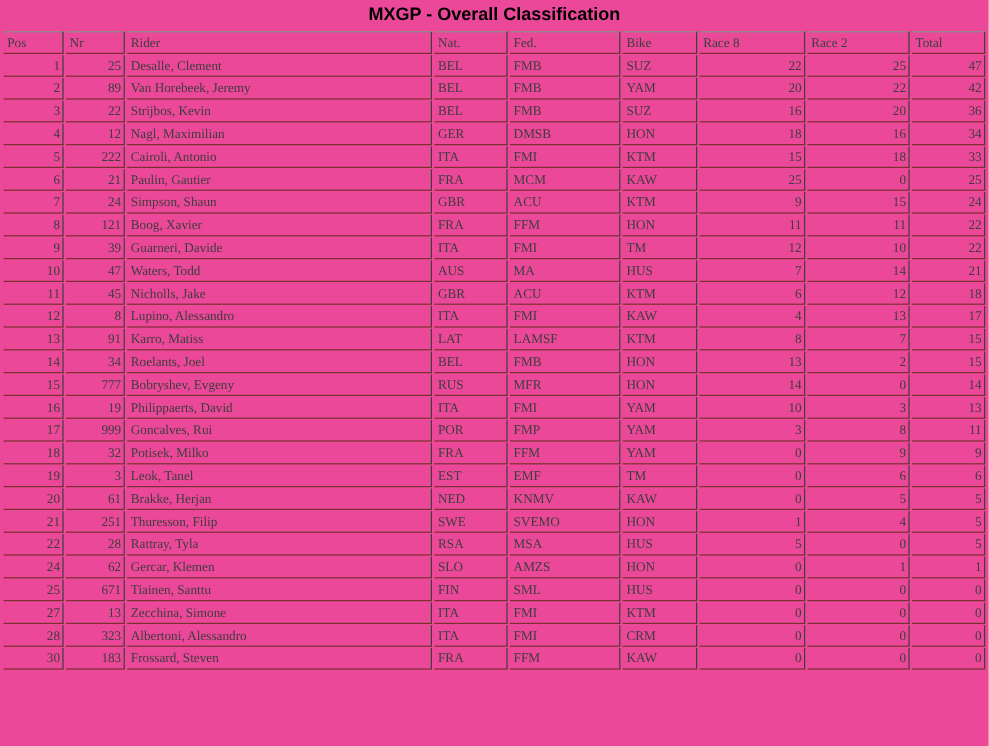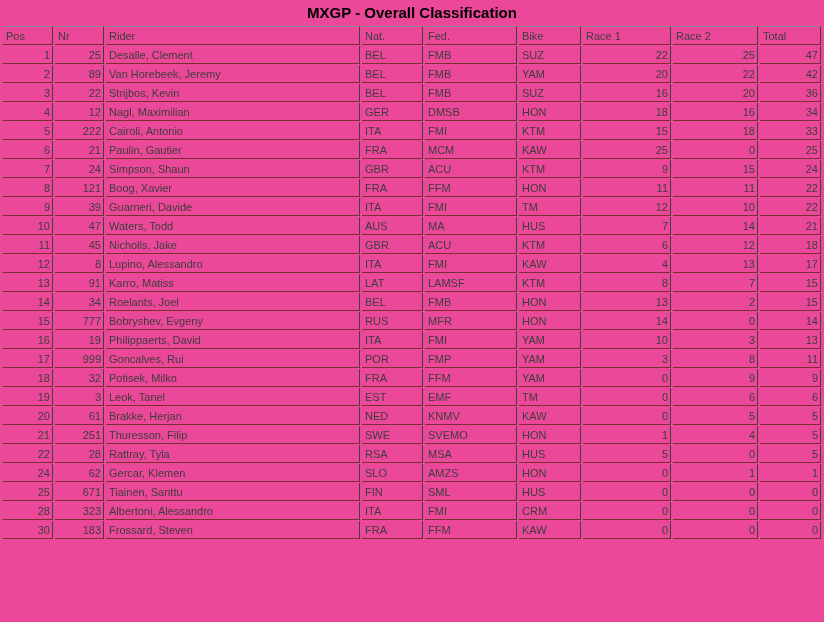--- a/index.html
+++ b/index.html
@@ -22,20 +22,21 @@
     font-weight: bold;
     color: #000000;
     letter-spacing: 0px;
   }
   table.results {
     margin: 4px 0 0 1px;
     border-collapse: separate;
     border-spacing: 2px 1px;
     table-layout: fixed;
     width: 822px;
+    font-family: Liberation Serif, serif;
   }
   col.c0 { width: 50px; }
   col.c1 { width: 49px; }
   col.c2 { width: 254px; }
   col.c3 { width: 61px; }
   col.c4 { width: 92px; }
   col.c5 { width: 62px; }
   col.c6 { width: 88px; }
   col.c7 { width: 85px; }
   col.c8 { width: 61px; }
@@ -83,21 +84,21 @@
         <col class="c8">
     </colgroup>
     <thead>
       <tr>
           <th class="c0">Pos</th>
           <th class="c1">Nr</th>
           <th class="c2">Rider</th>
           <th class="c3">Nat.</th>
           <th class="c4">Fed.</th>
           <th class="c5">Bike</th>
-          <th class="c6">Race 1</th>
+          <th class="c6">Race 8</th>
           <th class="c7">Race 2</th>
           <th class="c8">Total</th>
         </tr>
     </thead>
     <tbody>
         <tr>
           <td class="c0 num">1</td>
           <td class="c1 num">25</td>
           <td class="c2">Desalle, Clement</td>
           <td class="c3">BEL</td>
@@ -354,20 +355,31 @@
           <td class="c1 num">671</td>
           <td class="c2">Tiainen, Santtu</td>
           <td class="c3">FIN</td>
           <td class="c4">SML</td>
           <td class="c5">HUS</td>
           <td class="c6 num">0</td>
           <td class="c7 num">0</td>
           <td class="c8 num">0</td>
         </tr>
         <tr>
+          <td class="c0 num">27</td>
+          <td class="c1 num">13</td>
+          <td class="c2">Zecchina, Simone</td>
+          <td class="c3">ITA</td>
+          <td class="c4">FMI</td>
+          <td class="c5">KTM</td>
+          <td class="c6 num">0</td>
+          <td class="c7 num">0</td>
+          <td class="c8 num">0</td>
+        </tr>
+        <tr>
           <td class="c0 num">28</td>
           <td class="c1 num">323</td>
           <td class="c2">Albertoni, Alessandro</td>
           <td class="c3">ITA</td>
           <td class="c4">FMI</td>
           <td class="c5">CRM</td>
           <td class="c6 num">0</td>
           <td class="c7 num">0</td>
           <td class="c8 num">0</td>
         </tr>

